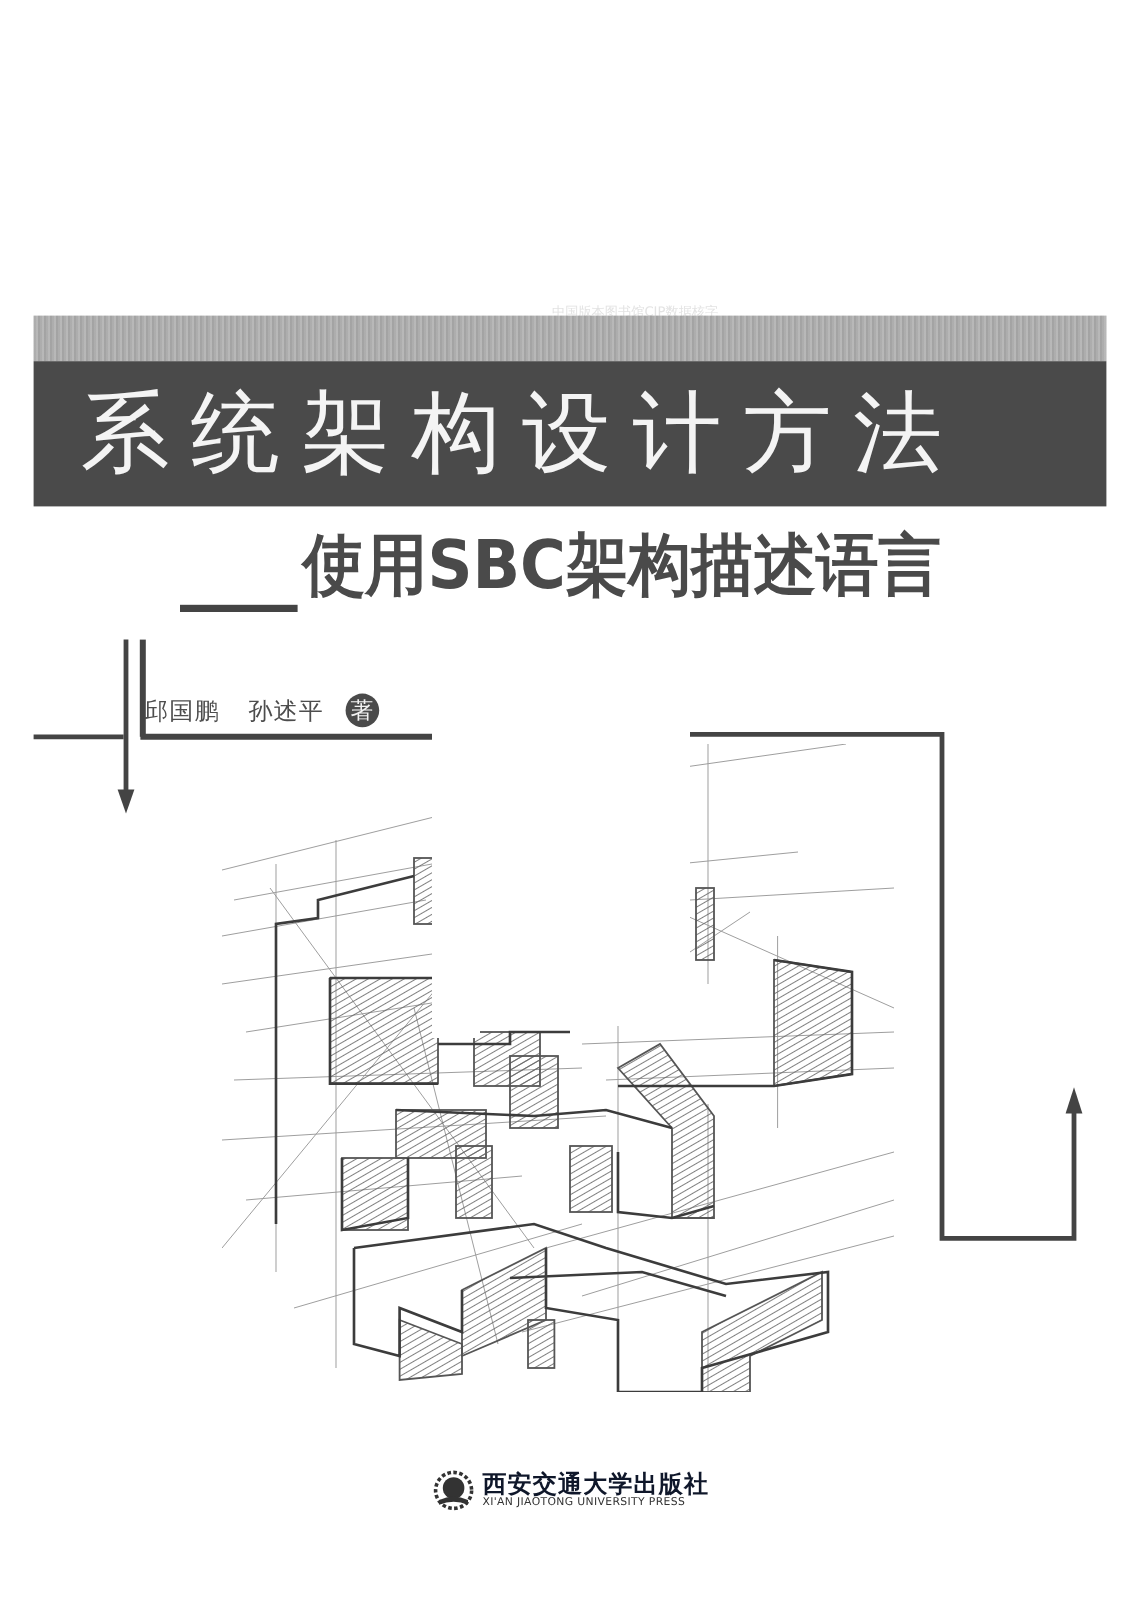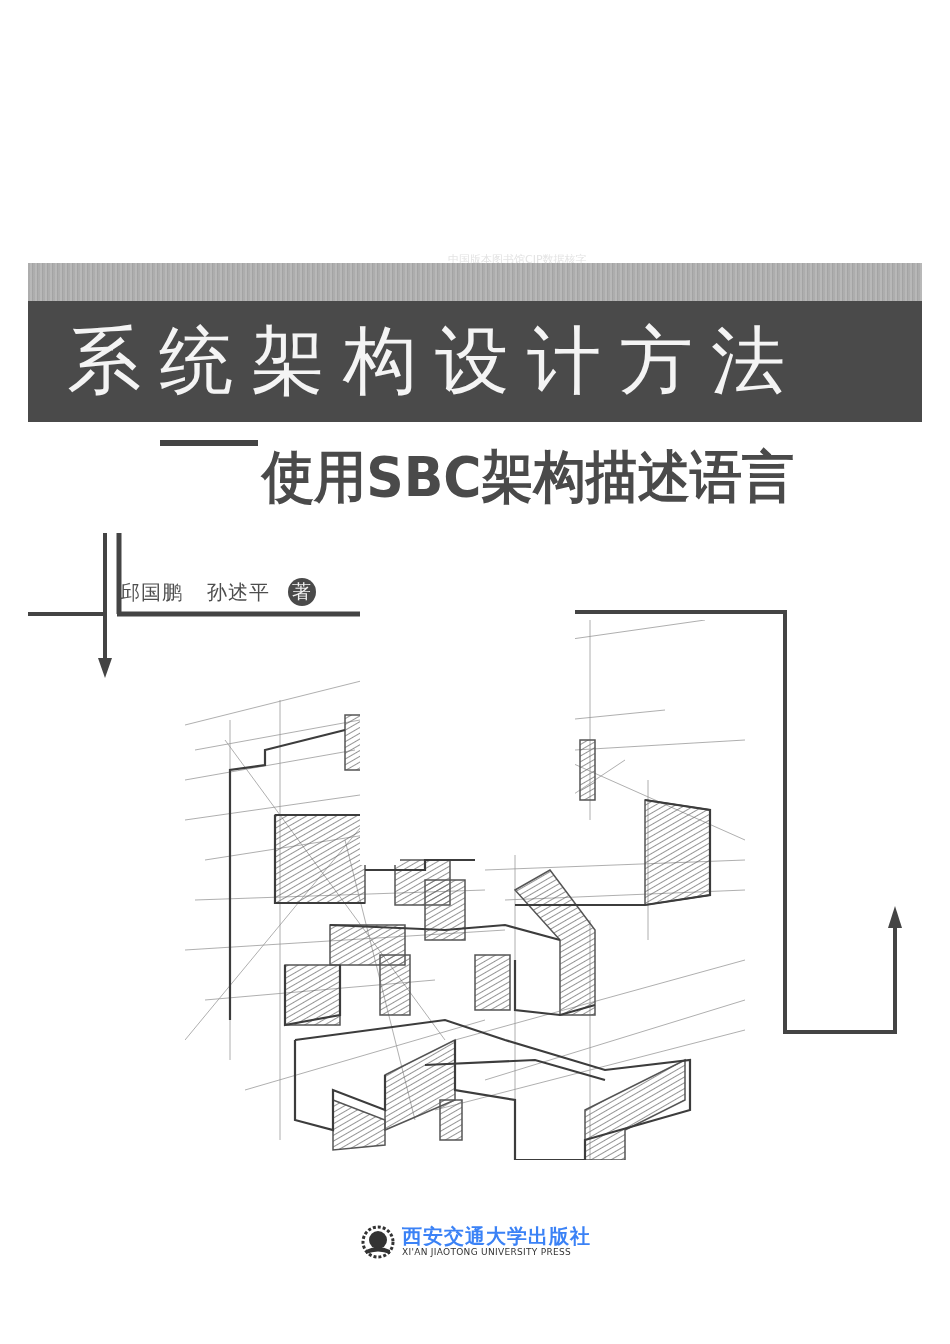--- a/index.html
+++ b/index.html
@@ -6,39 +6,39 @@
   body { width: 950px; height: 1344px; position: relative; overflow: hidden;
          font-family: "DejaVu Sans", sans-serif; color: #3a3a3a; }
   .abs { position: absolute; }
   .texture-band { left: 28px; top: 263px; width: 894px; height: 38px;
     background: repeating-linear-gradient(90deg, #a9a9a9 0 2px, #b4b4b4 2px 4px, #9f9f9f 4px 5px);
     opacity: .95; }
   .title-band { left: 28px; top: 301px; width: 894px; height: 121px; background: #4a4a4a; }
   .main-title { left: 28px; top: 301px; width: 894px; height: 121px; display: flex;
     align-items: center; justify-content: center; color: #f4f4f4; font-size: 74px;
     letter-spacing: 18px; font-family: "DejaVu Sans", sans-serif; font-weight: normal; padding-right: 80px; box-sizing: border-box; }
-  .subtitle { left: 160px; top: 440px; height: 70px; display: flex; align-items: flex-start; }
+  .subtitle { left: 150px; top: 440px; height: 70px; display: flex; align-items: flex-end; }
   .sub-dash { width: 98px; height: 6px; background: #444; margin-right: 4px; }
   .sub-text { font-size: 56px; font-weight: bold; color: #4a4a4a; letter-spacing: 0px;
     font-family: "DejaVu Sans", sans-serif; transform: scaleX(0.93); transform-origin: left center; white-space: nowrap; }
   .authors { left: 120px; top: 578px; font-size: 20px; color: #4d4d4d; letter-spacing: 1px; display: flex; align-items: center; }
   .author-gap { width: 24px; }
   .zhu-badge { width: 28px; height: 28px; border-radius: 50%; background: #4a4a4a; color: #f2f2f2;
     font-size: 19px; display: flex; align-items: center; justify-content: center; margin-left: 18px; }
   .sketch { left: 185px; top: 620px; width: 560px; height: 540px; }
   .publisher { left: 360px; top: 1224px; display: flex; align-items: center; }
   .pub-logo { width: 36px; height: 36px; margin-right: 6px; }
-  .pub-text-cn { font-size: 20px; font-weight: bold; color: #3b82f6; letter-spacing: 1px; line-height: 20px; }
+  .pub-text-cn { font-size: 20px; font-weight: bold; color: #0f172a; letter-spacing: 1px; line-height: 20px; }
   .pub-text-en { font-size: 9px; font-weight: normal; color: #333; letter-spacing: 0.3px; line-height: 12px; }
   .faint { color: #e3e3e3; font-size: 11px; }
 </style>
 </head>
 <body>
 
-<div class="abs faint" style="left:448px;top:252px;">中国版本图书馆CIP数据核字</div>
+<div class="abs faint" style="left:460px;top:252px;">中国版本图书馆CIP数据核字</div>
 
 <div class="abs texture-band"></div>
 <div class="abs title-band"></div>
 <div class="abs main-title">系统架构设计方法</div>
 
 <div class="abs subtitle">
   <div class="sub-dash"></div>
   <span class="sub-text">使用SBC架构描述语言</span>
 </div>
 

